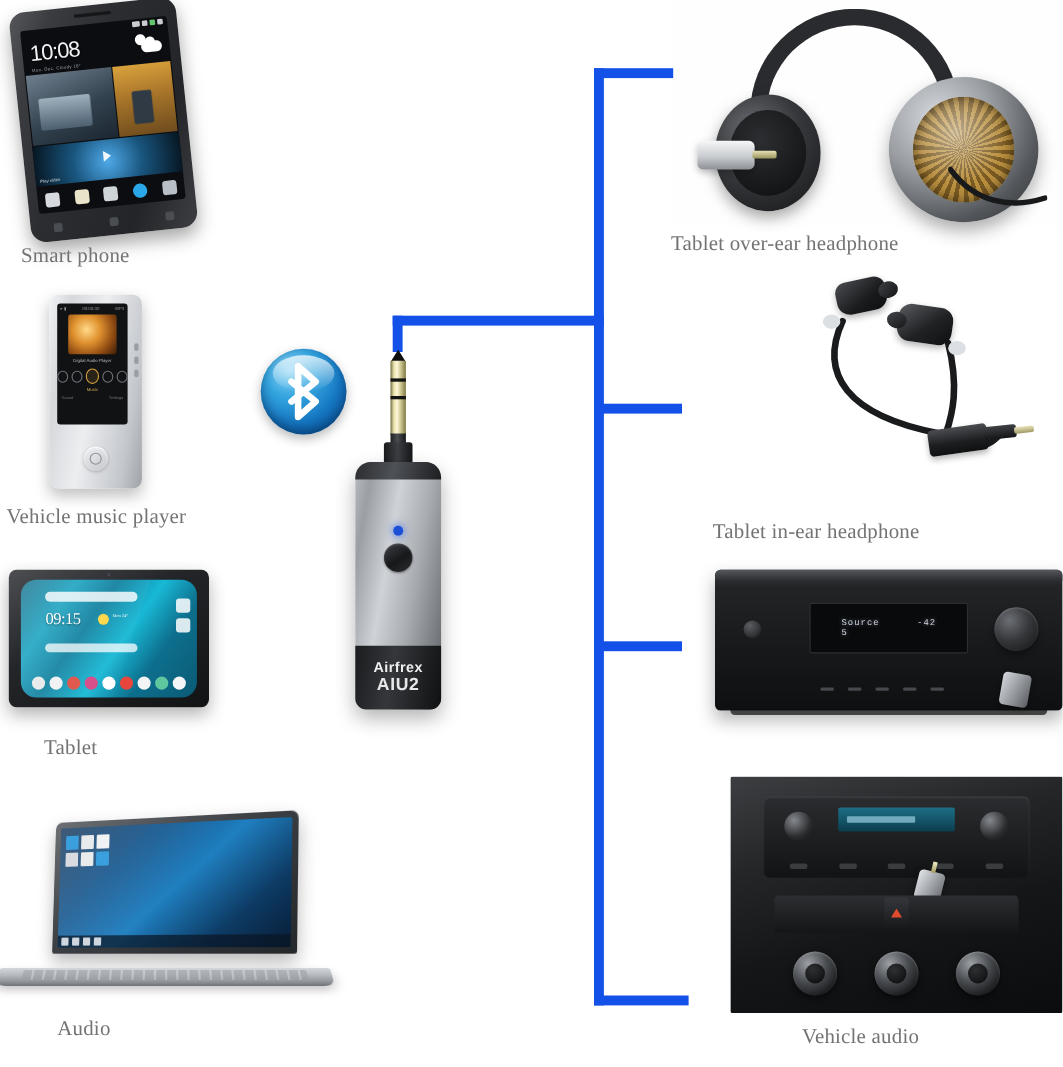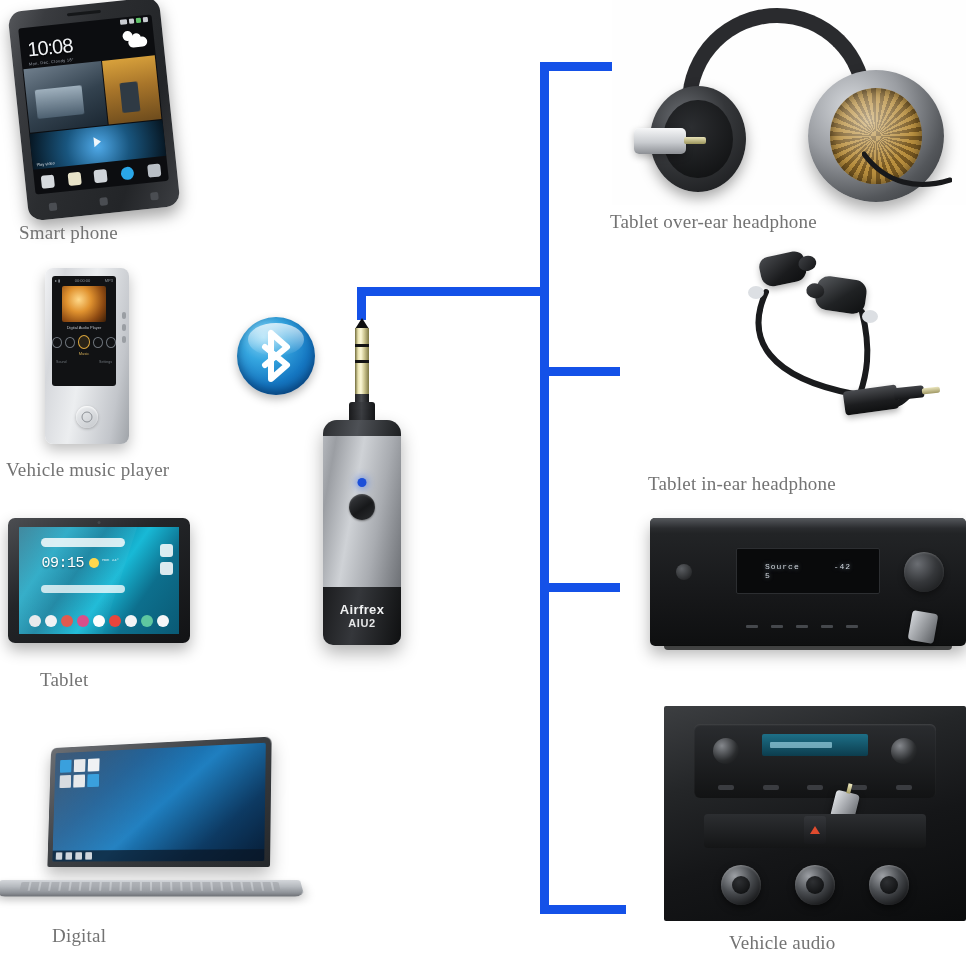--- a/index.html
+++ b/index.html
@@ -120,23 +120,23 @@
              background:linear-gradient(145deg,#eef0f2,#c5c8cc);
              box-shadow:inset 0 1px 2px rgba(255,255,255,.9), 0 1px 3px rgba(0,0,0,.25); }
   .mp-home:after { content:""; position:absolute; left:50%; top:50%; transform:translate(-50%,-50%);
                    width:9px; height:9px; border:1px solid #8d9196; border-radius:50%; }
 
   
   .tab { position:absolute; left:8px; top:518px; width:182px; height:125px; }
   .tab-body { position:absolute; inset:0; background:linear-gradient(150deg,#4c4e52,#232528 40%,#121315);
               border-radius:7px; box-shadow:0 7px 15px rgba(0,0,0,.3); }
   .tab-screen { position:absolute; left:11px; top:9px; right:11px; bottom:9px;
-                border-radius:0; overflow:hidden;
+                border-radius:14px; overflow:hidden;
                 background:linear-gradient(125deg,#0f6a86 0%,#12a0bf 22%,#0b7d9c 38%,#18b9d6 56%,#0d6f8d 74%,#0a5a75 100%);
-                font-family:Liberation Mono, monospace; }
+                font-family:Liberation Serif, serif; }
   .tab-screen:before { content:""; position:absolute; left:-10%; top:-20%; width:70%; height:150%;
                        background:linear-gradient(100deg,rgba(255,255,255,.22),rgba(255,255,255,0));
                        transform:rotate(18deg); }
   .tab-search { position:absolute; left:14%; top:10%; width:52%; height:9px;
                 background:rgba(255,255,255,.82); border-radius:5px; }
   .tab-clock { position:absolute; left:14%; top:26%; color:#fff; font-size:15px;
                font-weight:300; text-shadow:0 1px 2px rgba(0,0,0,.45); letter-spacing:-.5px; }
   .tab-sun { position:absolute; left:44%; top:29%; width:10px; height:10px; border-radius:50%;
              background:#ffd84d; }
   .tab-wtxt { position:absolute; left:52%; top:28%; color:#eef6f9; font-size:4px; line-height:1.5; }
@@ -227,21 +227,21 @@
   .dg-btn { position:absolute; left:50%; top:74px; transform:translateX(-50%);
             width:26px; height:26px; border-radius:50%;
             background:linear-gradient(145deg,#3e4044 0%,#17181a 55%,#2c2e31 100%);
             box-shadow:inset 0 1px 2px rgba(255,255,255,.18), 0 1px 2px rgba(0,0,0,.4); }
   .dg-foot { position:absolute; left:0; bottom:0; width:78px; height:58px;
              background:linear-gradient(100deg,#1b1c1e,#35373b 42%,#0f1011);
              border-radius:0 0 10px 10px;
              display:flex; flex-direction:column; align-items:center; justify-content:center; }
   .dg-brand { color:#f0f1f2; font-size:13px; font-weight:700; letter-spacing:.4px;
               font-family:"Liberation Sans","DejaVu Sans",sans-serif; line-height:1.05; }
-  .dg-model { color:#e6e7e8; font-size:11px; font-weight:700; letter-spacing:.6px;
+  .dg-model { color:#e6e7e8; font-size:16px; font-weight:700; letter-spacing:.6px;
               font-family:"Liberation Sans","DejaVu Sans",sans-serif; line-height:1.1; }
 
   
   .oe { position:absolute; left:612px; top:0px; width:354px; height:205px; }
   .oe-bg { position:absolute; inset:0; background:#fefefe; }
   .oe-band { position:absolute; left:70px; top:8px; width:190px; height:110px;
              border:15px solid #2a2b2e; border-bottom:none;
              border-radius:110px 110px 0 0;
              background:transparent;
              box-shadow:inset 0 6px 10px rgba(255,255,255,.1); }
@@ -499,21 +499,21 @@
             <i></i>
             <i></i>
             <i></i>
           </div>
       </div>
     </div>
     <div class="lap-base">
         <div class="lap-keys"></div>
       </div>
   </div>
-  <div class="lbl" style="left:52px; top:925px;">Digital</div>
+  <div class="lbl" style="left:52px; top:925px;">Audio</div>
 
   <div class="bt">
     <div class="bt-ball"></div>
     <div class="bt-gloss"></div>
     <svg class="bt-glyph" viewBox="0 0 78 78" xmlns="http://www.w3.org/2000/svg">
       <path d="M34 16 L34 62 L50 48 L28 30 M28 48 L50 30 L34 16" fill="none" stroke="#ffffff" stroke-width="6" stroke-linecap="round" stroke-linejoin="round"></path>
     </svg>
   </div>
 
   <div class="dongle">

